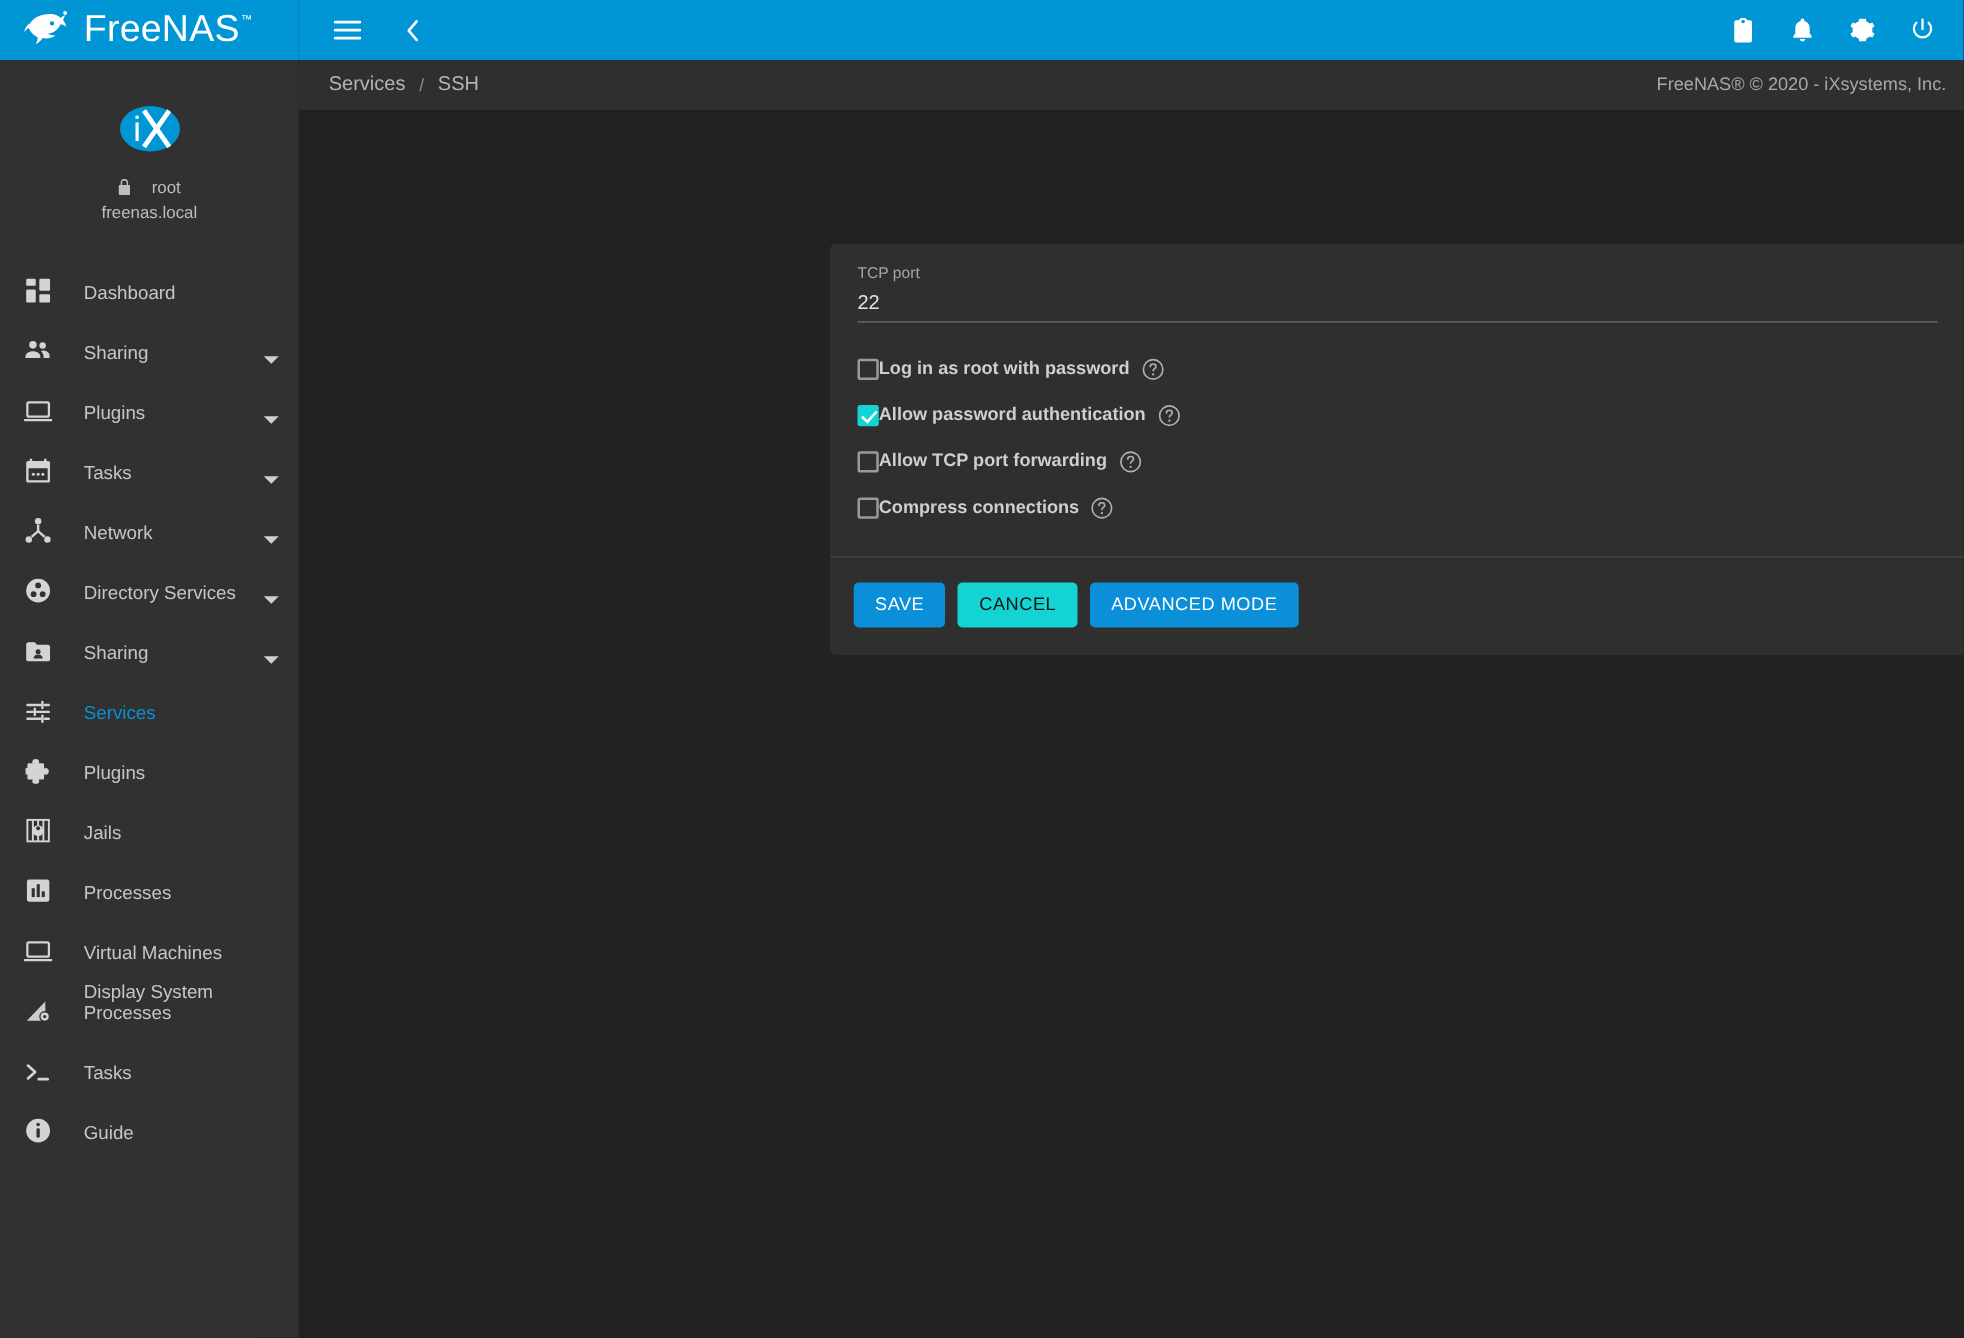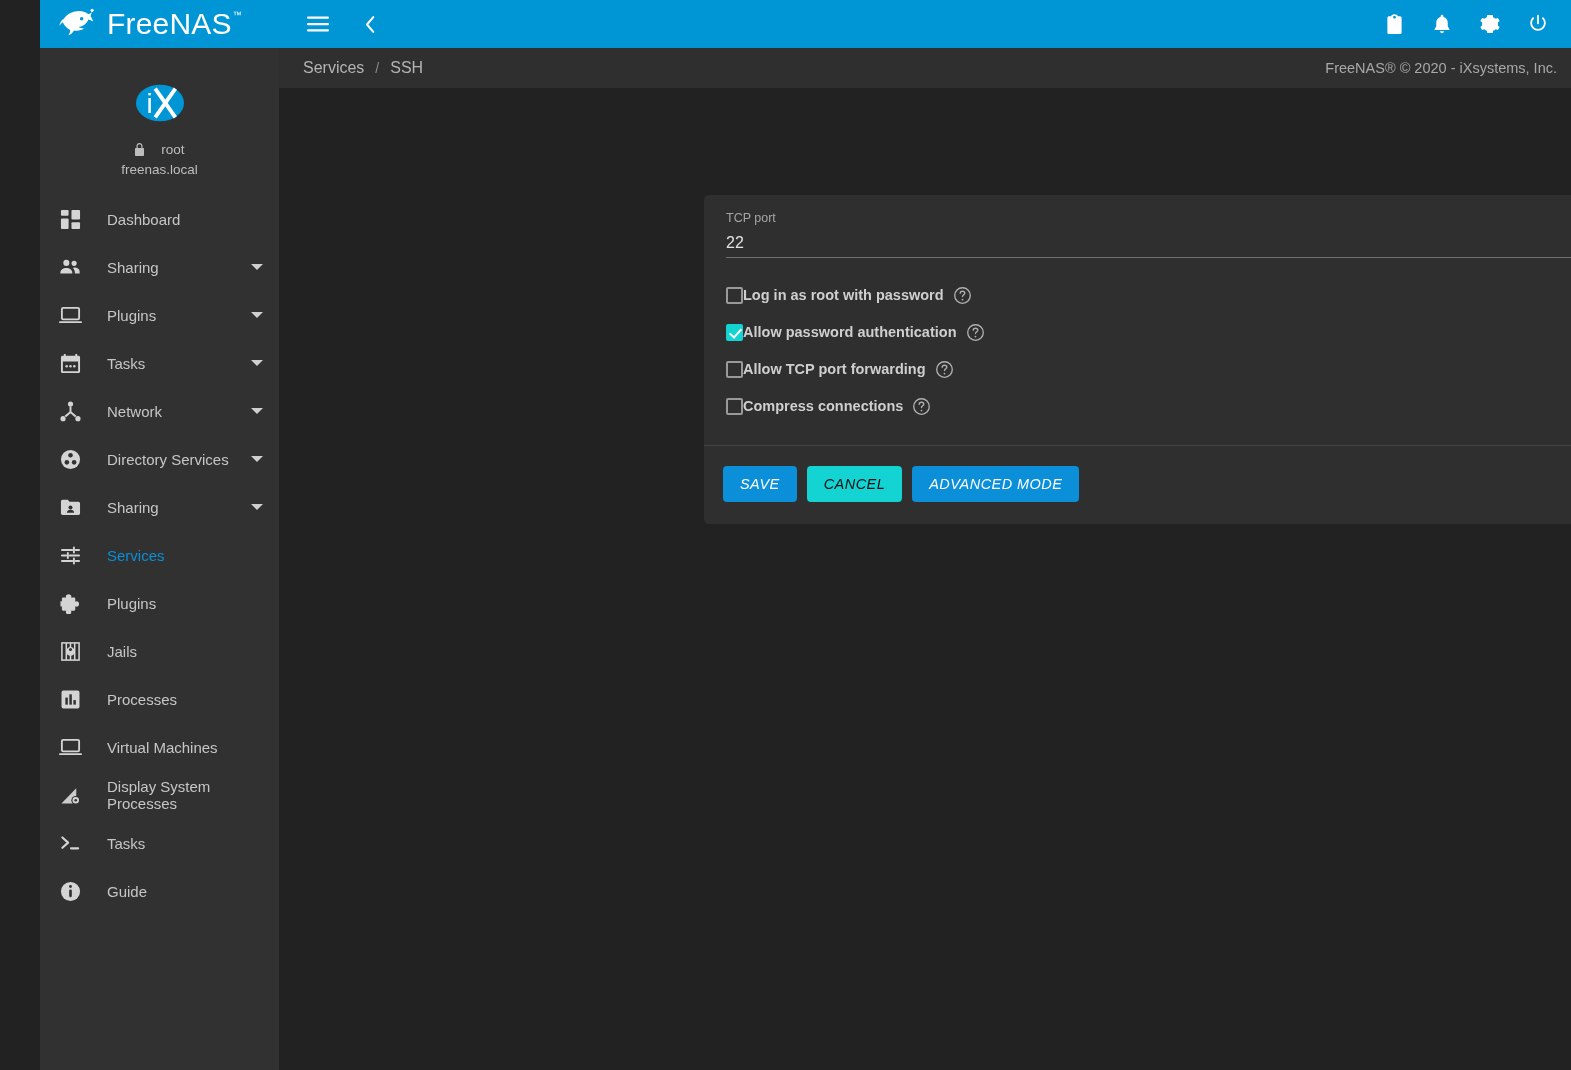--- a/index.html
+++ b/index.html
@@ -2,21 +2,21 @@
 <html><head>
 <meta charset="utf-8">
 <style>
   * { box-sizing: border-box; margin: 0; padding: 0; }
   html, body {
     width: 1571px; height: 1070px;
     background: #222222;
     font-family: "Liberation Sans", sans-serif;
     overflow: hidden;
   }
-  .app { position: relative; width: 1571px; height: 1070px; display: flex; padding-left: 40px; }
+  .app { position: relative; width: 1571px; height: 1070px; display: flex; }
 
   
   .sidebar {
     width: 239px; height: 1070px;
     background: #313131;
     flex: 0 0 239px;
     display: flex; flex-direction: column;
   }
   .brand {
     height: 48px; background: #0095d5;
@@ -37,21 +37,21 @@
   .ix-logo { width: 52px; height: 50px; }
   .user-row {
     margin-top: 14px; display: flex; align-items: center; gap: 16px;
     color: #bdbdbd; font-size: 13.5px;
   }
   .lock-icon { width: 11px; height: 13px; display: block; }
   .host-name { margin-top: 5px; color: #bdbdbd; font-size: 13.5px; }
 
   .nav { display: flex; flex-direction: column; }
   .nav-item {
-    height: 48px; display: flex; align-items: center;
+    height: 48px; display: flex; align-items: flex-end;
     padding-left: 12px; padding-right: 16px; gap: 0;
     cursor: pointer; color: #c6c6c6;
   }
   .nav-icon {
     width: 36px; flex: 0 0 36px; display: flex;
     align-items: center; justify-content: center;
     color: #d4d4d4;
   }
   .nav-icon svg { display: block; }
   .nav-label { font-size: 15px; flex: 1 1 auto; padding-left: 19px; }
@@ -128,21 +128,21 @@
   .check-help { margin-left: 9px; display: flex; align-items: center; }
 
   .card-divider { height: 1px; background: #444444; }
 
   .card-actions { padding: 20px 22px 22px 19px; display: flex; gap: 10px; }
   .btn {
     border: none; border-radius: 4px; cursor: pointer;
     font-family: "Liberation Sans", sans-serif;
     font-size: 14.5px; letter-spacing: .45px;
     height: 36px; padding: 0 17px;
-    display: inline-flex; align-items: center; justify-content: center; font-style: italic;
+    display: inline-flex; align-items: center; justify-content: center;
   }
   .btn-primary { background: #0a8fd8; color: #ffffff; }
   .btn-accent { background: #14d3d3; color: #111111; }
 </style>
 </head>
 <body>
 
 <div class="app">
 
   <aside class="sidebar">

